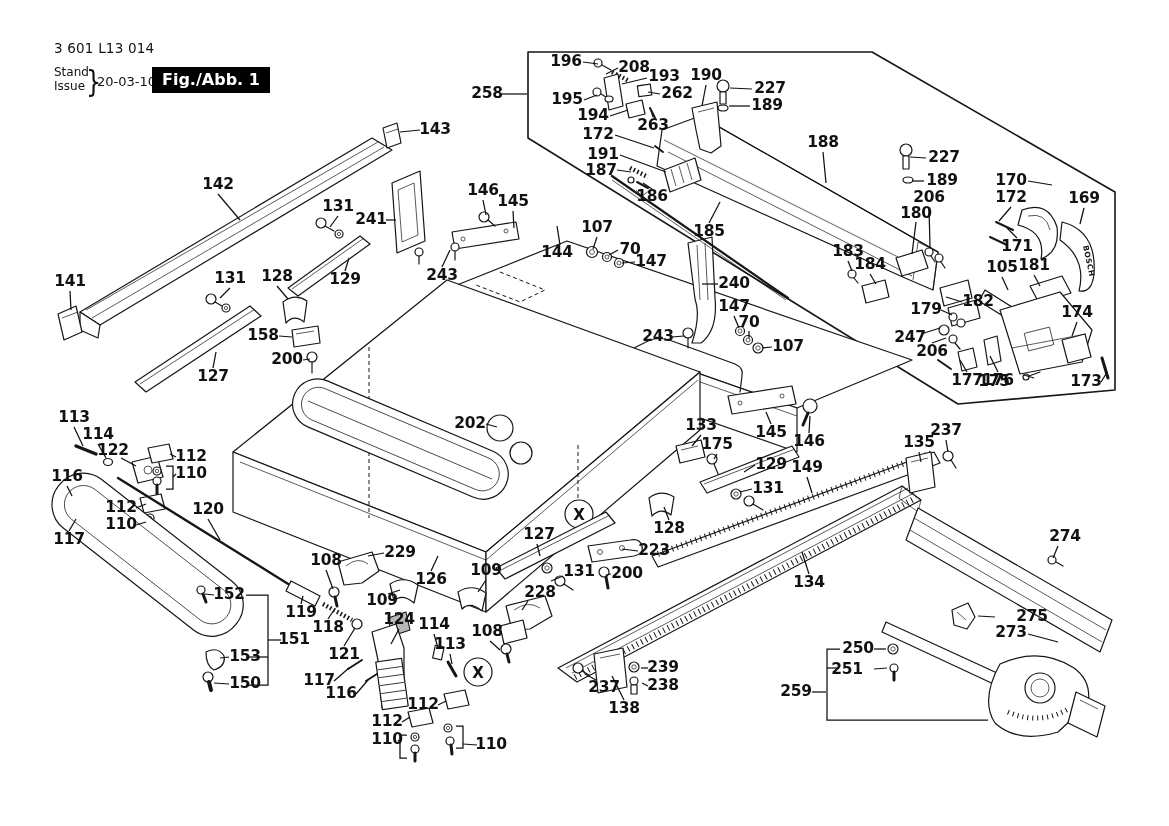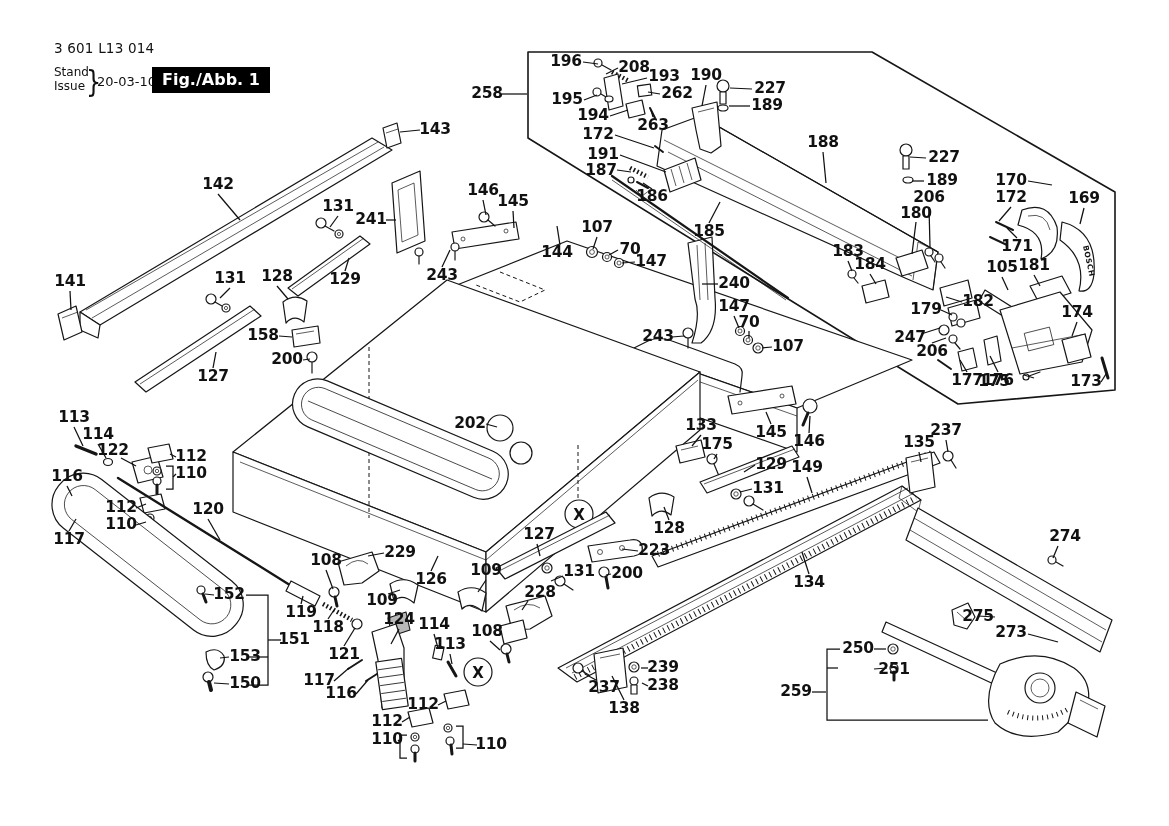--- a/index.html
+++ b/index.html
@@ -669,21 +669,21 @@
       <span class="plabel" style="left: 540px; top: 593px;">228</span>
       <span class="plabel" style="left: 487px; top: 632px;">108</span>
       <span class="plabel" style="left: 627px; top: 574px;">200</span>
       <span class="plabel" style="left: 654px; top: 551px;">223</span>
       <span class="plabel" style="left: 604px; top: 688px;">237</span>
       <span class="plabel" style="left: 663px; top: 668px;">239</span>
       <span class="plabel" style="left: 663px; top: 686px;">238</span>
       <span class="plabel" style="left: 624px; top: 709px;">138</span>
       <span class="plabel" style="left: 809px; top: 583px;">134</span>
       <span class="plabel" style="left: 1065px; top: 537px;">274</span>
-      <span class="plabel" style="left: 978px; top: 617px;">275</span>
+      <span class="plabel" style="left: 1032px; top: 617px;">275</span>
       <span class="plabel" style="left: 1011px; top: 633px;">273</span>
       <span class="plabel" style="left: 858px; top: 649px;">250</span>
-      <span class="plabel" style="left: 894px; top: 670px;">251</span>
+      <span class="plabel" style="left: 847px; top: 670px;">251</span>
       <span class="plabel" style="left: 796px; top: 692px;">259</span>
     </div>
 
 
 </div>
 
 </body></html>

